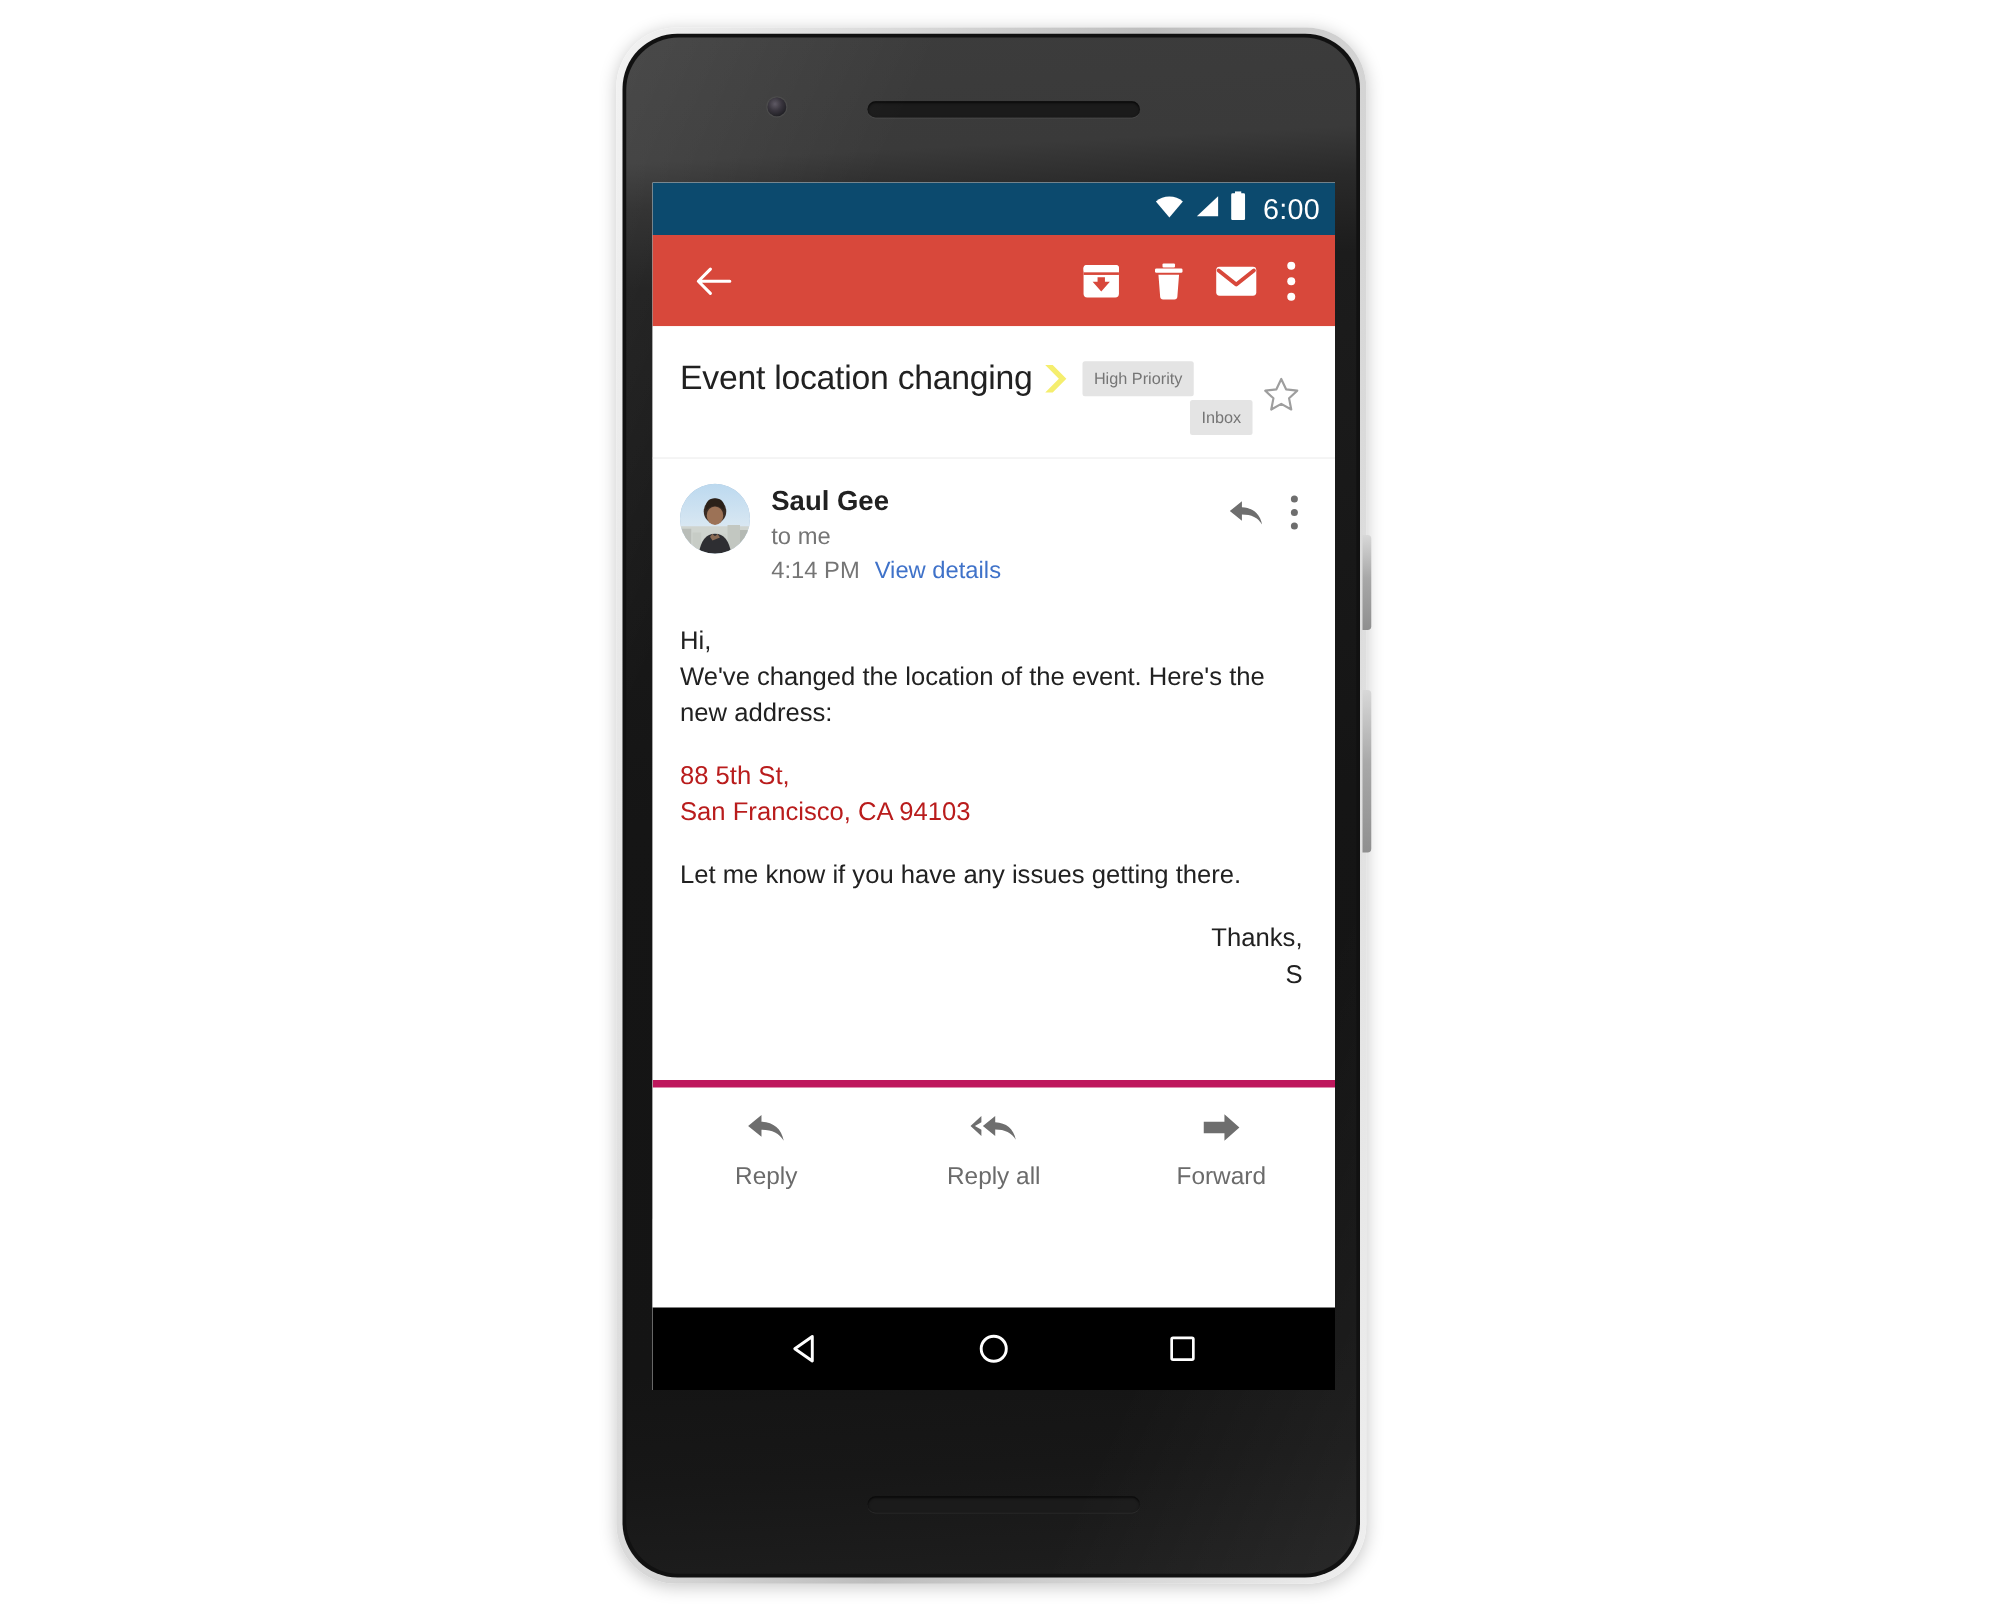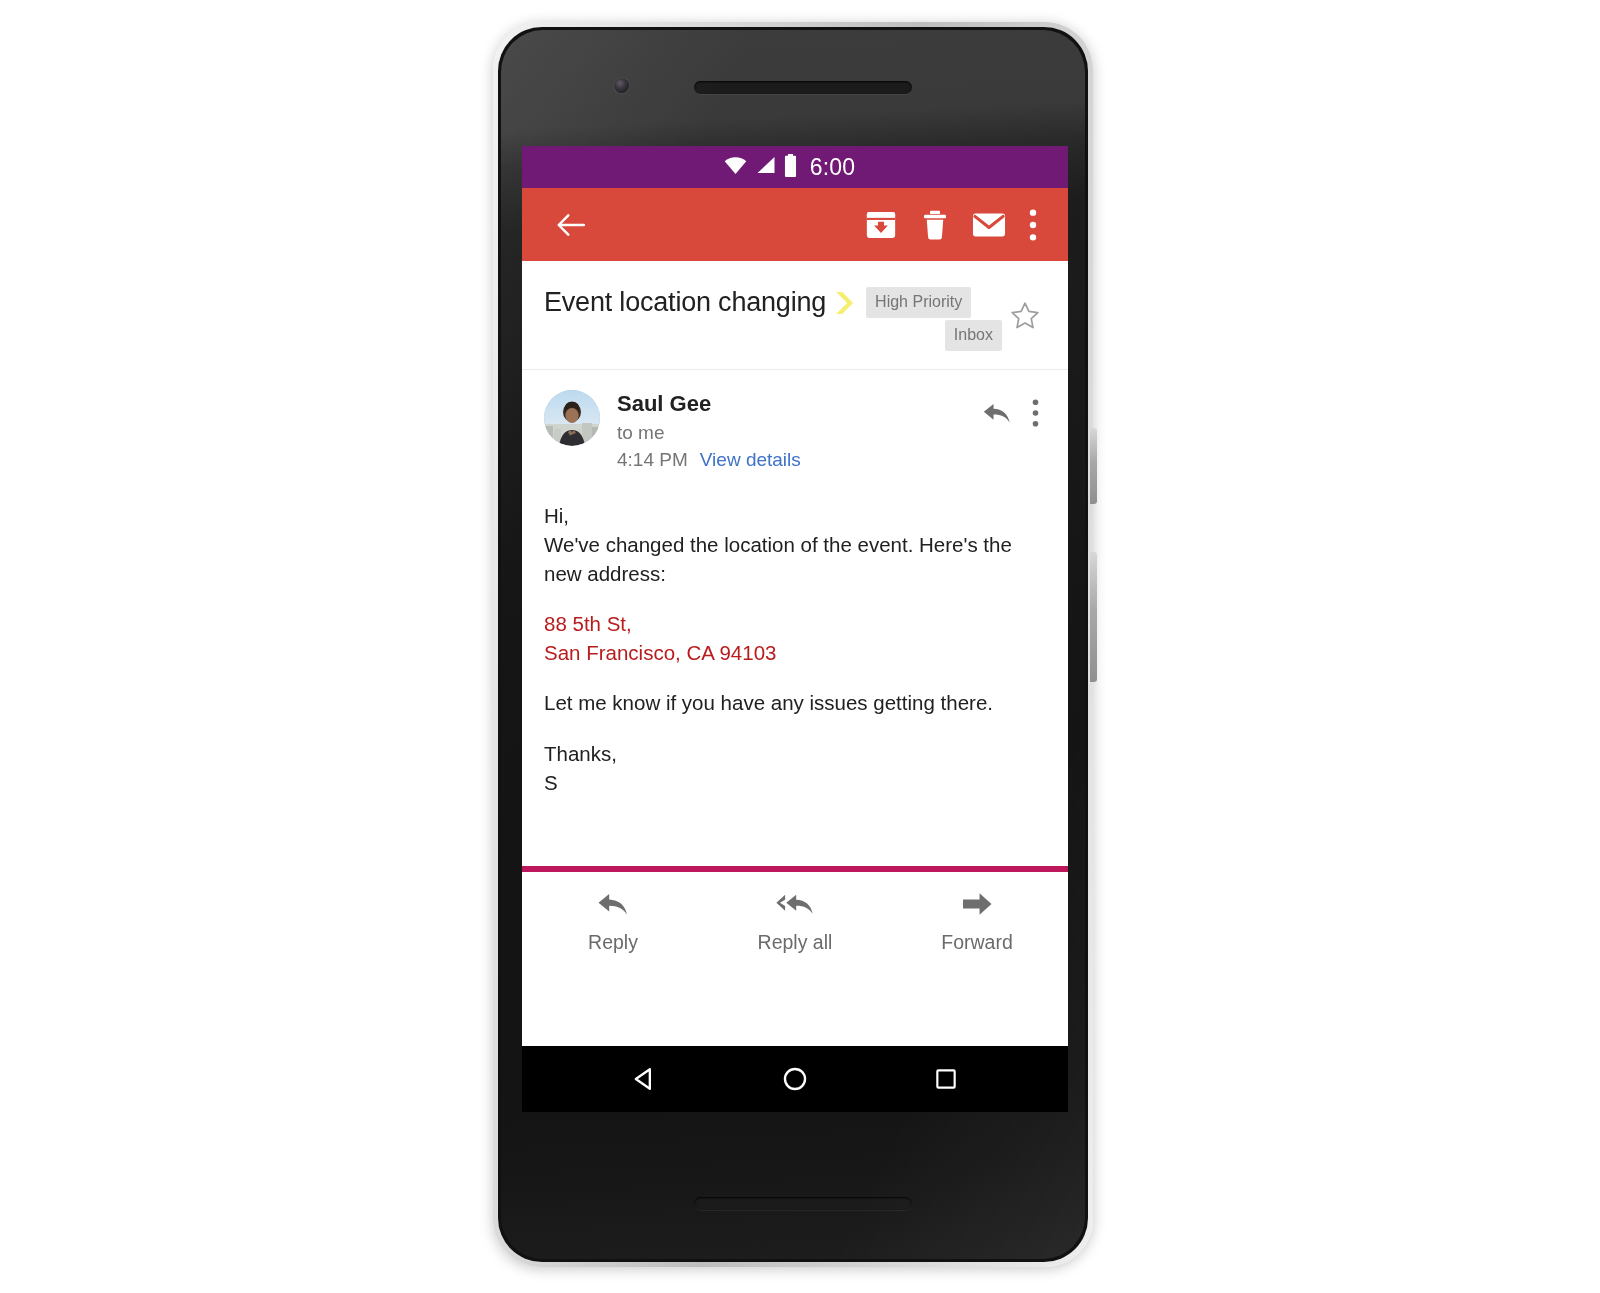--- a/index.html
+++ b/index.html
@@ -111,24 +111,24 @@
     background: #ffffff;
     overflow: hidden;
     display: flex;
     flex-direction: column;
   }
 
   
   .status-bar {
     height: 42px;
     flex: 0 0 42px;
-    background: #701a75;
-    display: flex;
-    align-items: center;
-    justify-content: center;
+    background: #0c4a6e;
+    display: flex;
+    align-items: center;
+    justify-content: flex-end;
     padding-right: 12px;
     gap: 7px;
   }
   .status-icons { display: flex; align-items: center; gap: 6px; }
   .status-time {
     color: #ffffff;
     font-size: 23px;
     font-weight: 400;
     letter-spacing: 0.2px;
     margin-left: 5px;
@@ -176,21 +176,21 @@
     color: #212121;
     font-weight: 400;
     line-height: 1.15;
     letter-spacing: -0.2px;
   }
   .importance-marker { flex: 0 0 auto; display: flex; align-items: center; }
   .chip {
     display: inline-block;
     background: #e4e4e4;
     color: #757575;
-    font-size: 16px;
+    font-size: 13px;
     line-height: 1;
     padding: 7px 9px 8px;
     border-radius: 2px;
     white-space: nowrap;
   }
   .label-row { margin-top: 2px; text-align: right; }
   .star-btn {
     flex: 0 0 auto;
     width: 46px;
     height: 46px;
@@ -259,21 +259,21 @@
     cursor: pointer;
   }
 
   .body-text {
     padding: 18px 26px 0 22px;
     font-size: 20.5px;
     color: #212121;
     line-height: 1.42;
   }
   .body-para { margin-bottom: 21px; }
-  .body-para:last-child { margin-bottom: 0; }
+  .body-para:last-child { margin-bottom: 0; text-align: right; }
   .addr-link { color: #b91c1c; }
 
   .msg-spacer { flex: 1 1 auto; min-height: 6px; }
 
   
   .actions-row {
     flex: 0 0 auto;
     border-top: 6px solid #be185d;
     display: flex;
     padding: 18px 0 22px;

